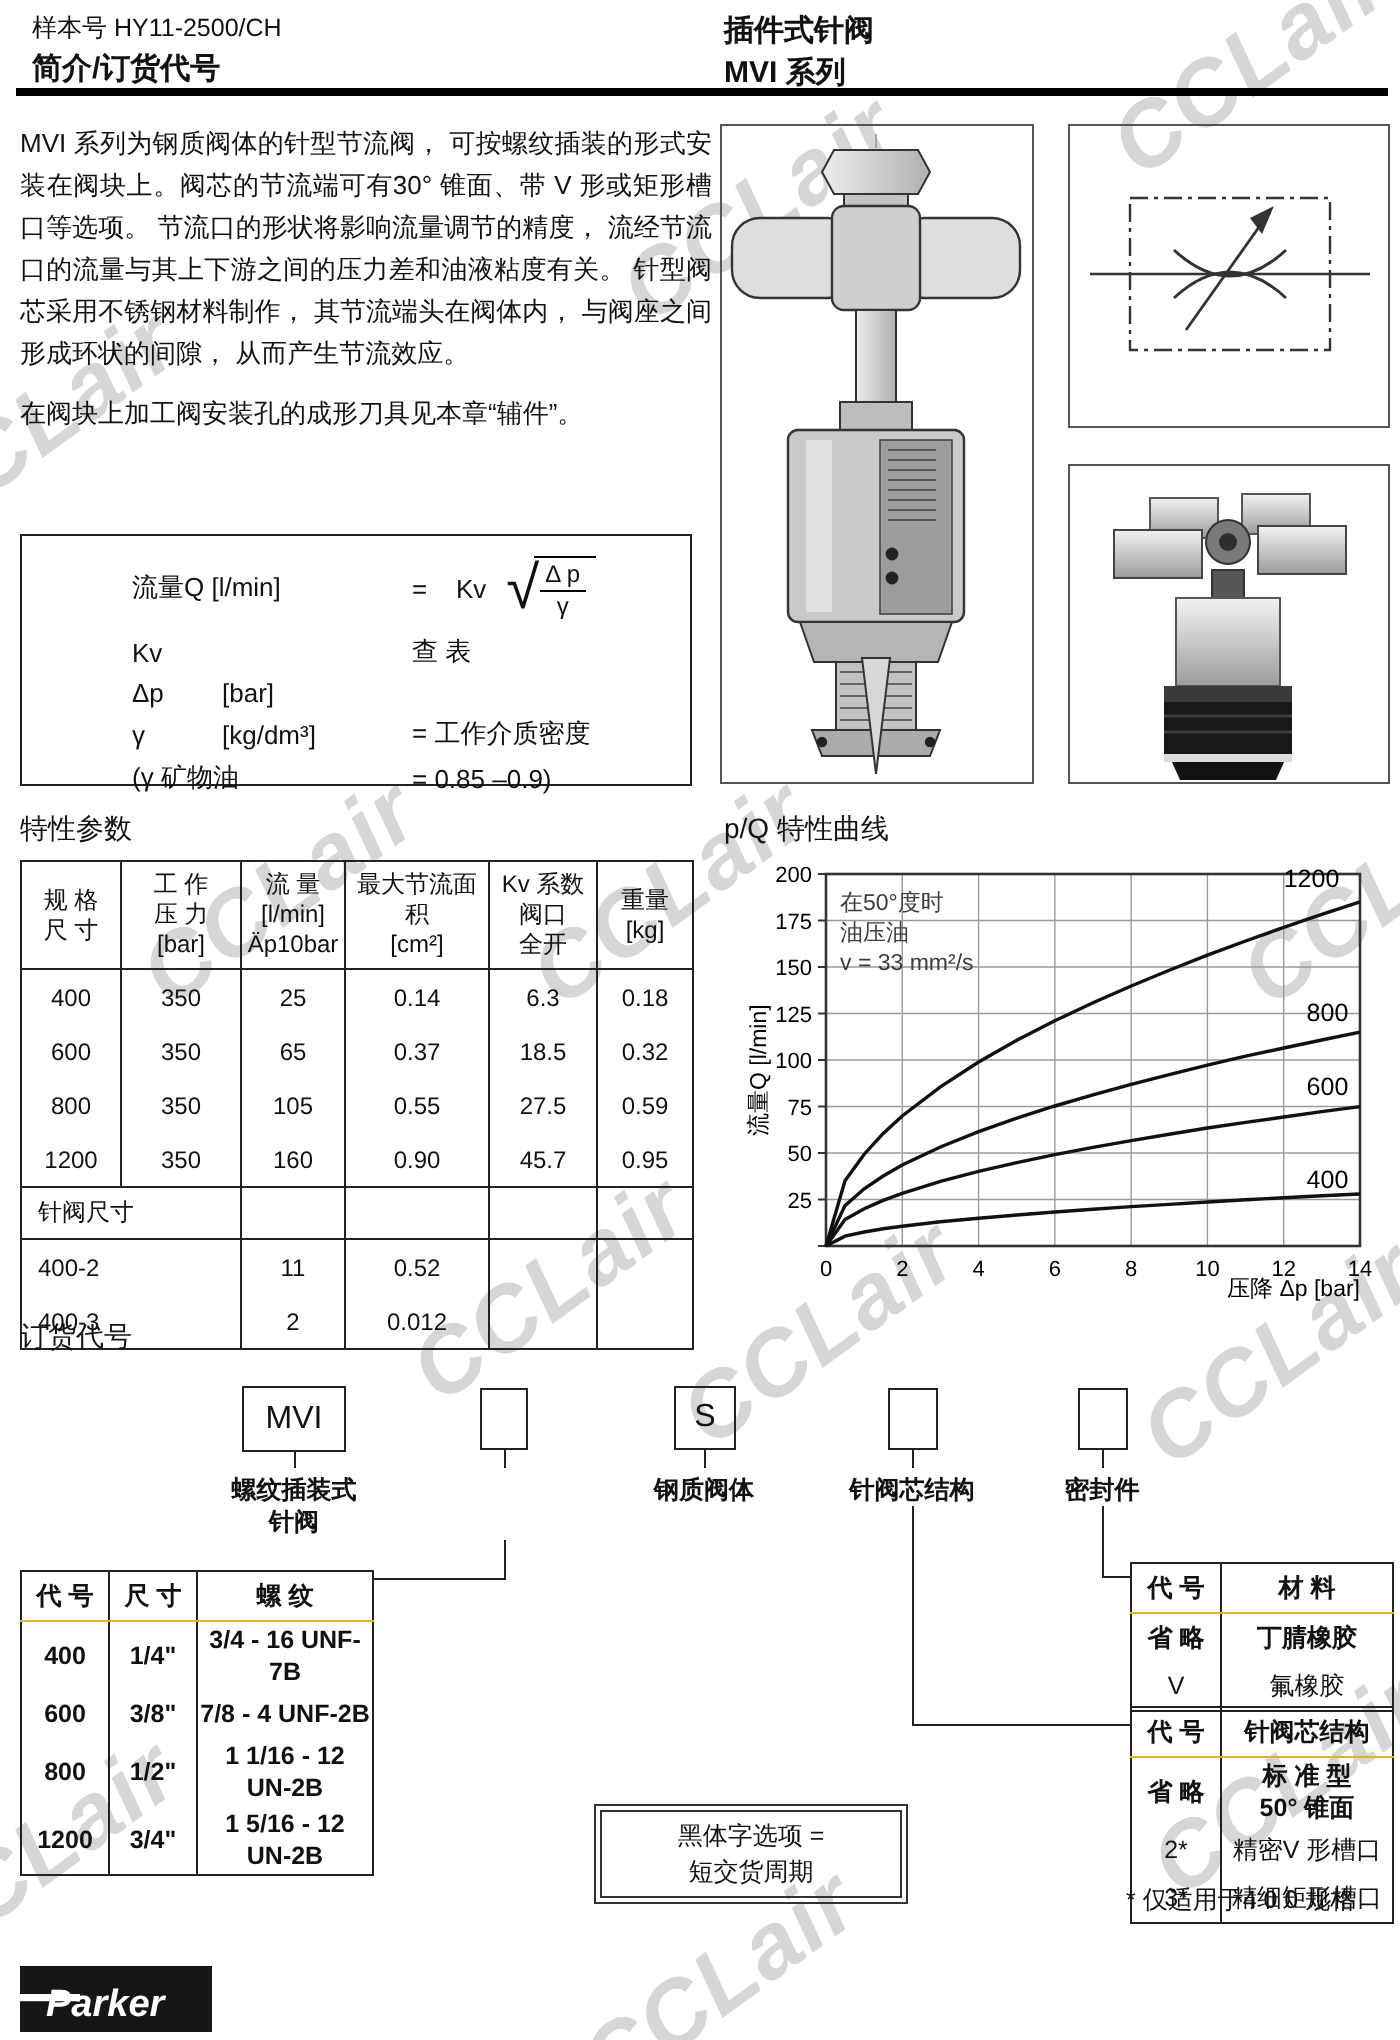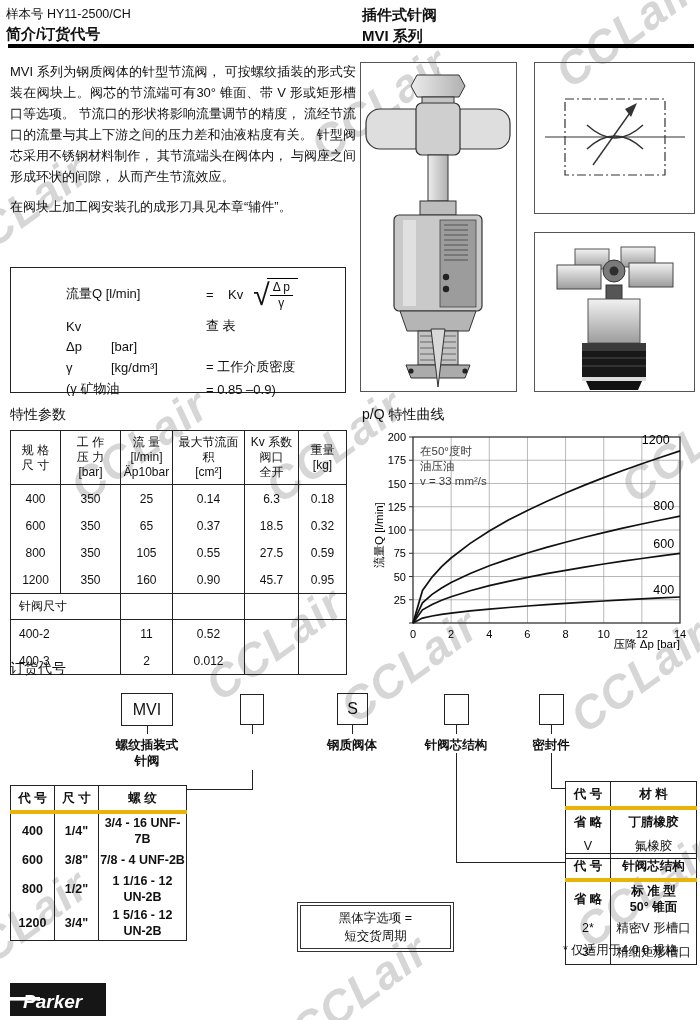--- a/index.html
+++ b/index.html
@@ -33,21 +33,21 @@
   table{border-collapse:collapse;}
   .ptable{width:336px;border:1.5px solid #222;font-size:12px;table-layout:fixed;}
   .ptable th{font-weight:normal;border-bottom:1px solid #222;padding:4px 1px;
              white-space:pre-line;line-height:15px;vertical-align:middle;}
   .ptable th,.ptable td{border-left:1px solid #222;text-align:center;}
   .ptable th:first-child,.ptable td:first-child{border-left:none;}
   .ptable td{height:25px;}
   .ptable .sec td{border-top:1px solid #222;border-bottom:1px solid #222;height:23px;}
   .ptable .lft{text-align:left;padding-left:8px;}
   .stable{border:1.5px solid #222;font-size:12.5px;table-layout:fixed;}
-  .stable th{border-bottom:4px solid #eab308;padding:4px 2px;font-weight:bold;}
+  .stable th{border-bottom:1px solid #eab308;padding:4px 2px;font-weight:bold;}
   .stable th,.stable td{border-left:1px solid #222;text-align:center;white-space:pre-line;line-height:16px;}
   .stable th:first-child,.stable td:first-child{border-left:none;}
   .stable td{height:22px;}
   .stable tr.b{font-weight:bold;}
   .obox{position:absolute;border:1.3px solid #222;box-sizing:border-box;
         display:flex;align-items:center;justify-content:center;font-weight:normal;font-size:16px;}
   .olabel{position:absolute;width:110px;text-align:center;font-weight:bold;font-size:12.5px;
           line-height:16px;white-space:pre-line;}
   .cline{position:absolute;background:#222;}
   .note{border:1.2px solid #333;padding:2px;box-sizing:border-box;}
@@ -70,21 +70,21 @@
     <span class="wm" style="left:195px;top:668px">CCLair</span>
     <span class="wm" style="left:330px;top:690px">CCLair</span>
     <span class="wm" style="left:560px;top:700px">CCLair</span>
     <span class="wm" style="left:-60px;top:950px">CCLair</span>
     <span class="wm" style="left:565px;top:915px">CCLair</span>
     <span class="wm" style="left:280px;top:1015px">CCLair</span>
   </div>
 
   <div class="content">
 
-    <div class="abs" style="left:6px;top:6px">
+    <div class="abs" style="left:16px;top:6px">
       <div class="hdr-doc">样本号 HY11-2500/CH</div>
       <div class="hdr-title">简介/订货代号</div>
     </div>
     <div class="abs" style="left:362px;top:6px">
       <div class="hdr-title" style="margin-top:0">插件式针阀</div>
       <div class="hdr-title">MVI 系列</div>
     </div>
     <div class="abs rule" style="left:8px;top:44px;width:686px;height:3.5px"></div>
 
     <div class="abs intro" style="left:10px;top:61px">

